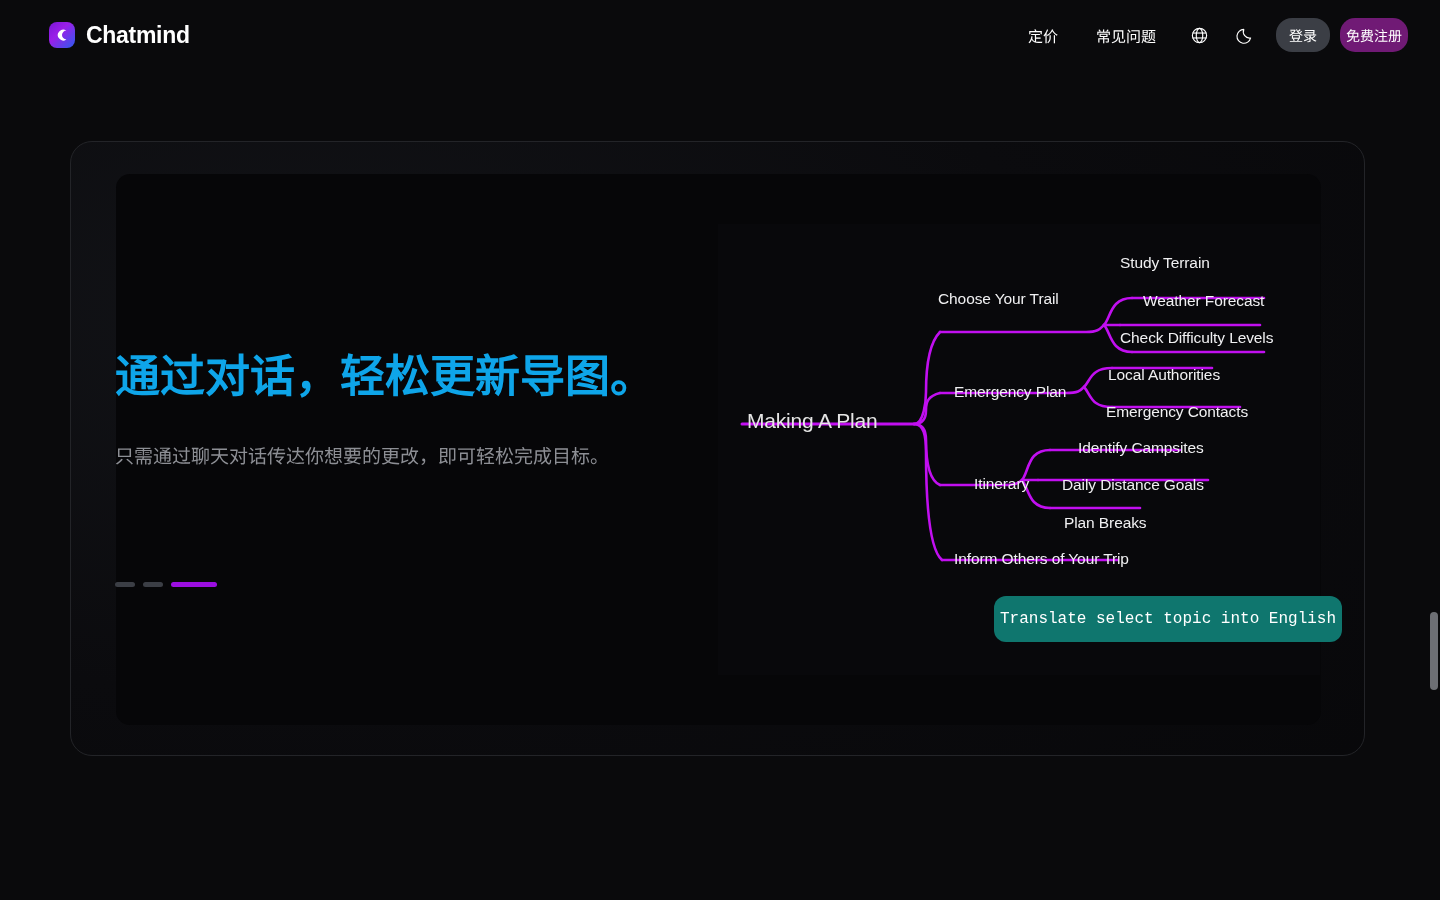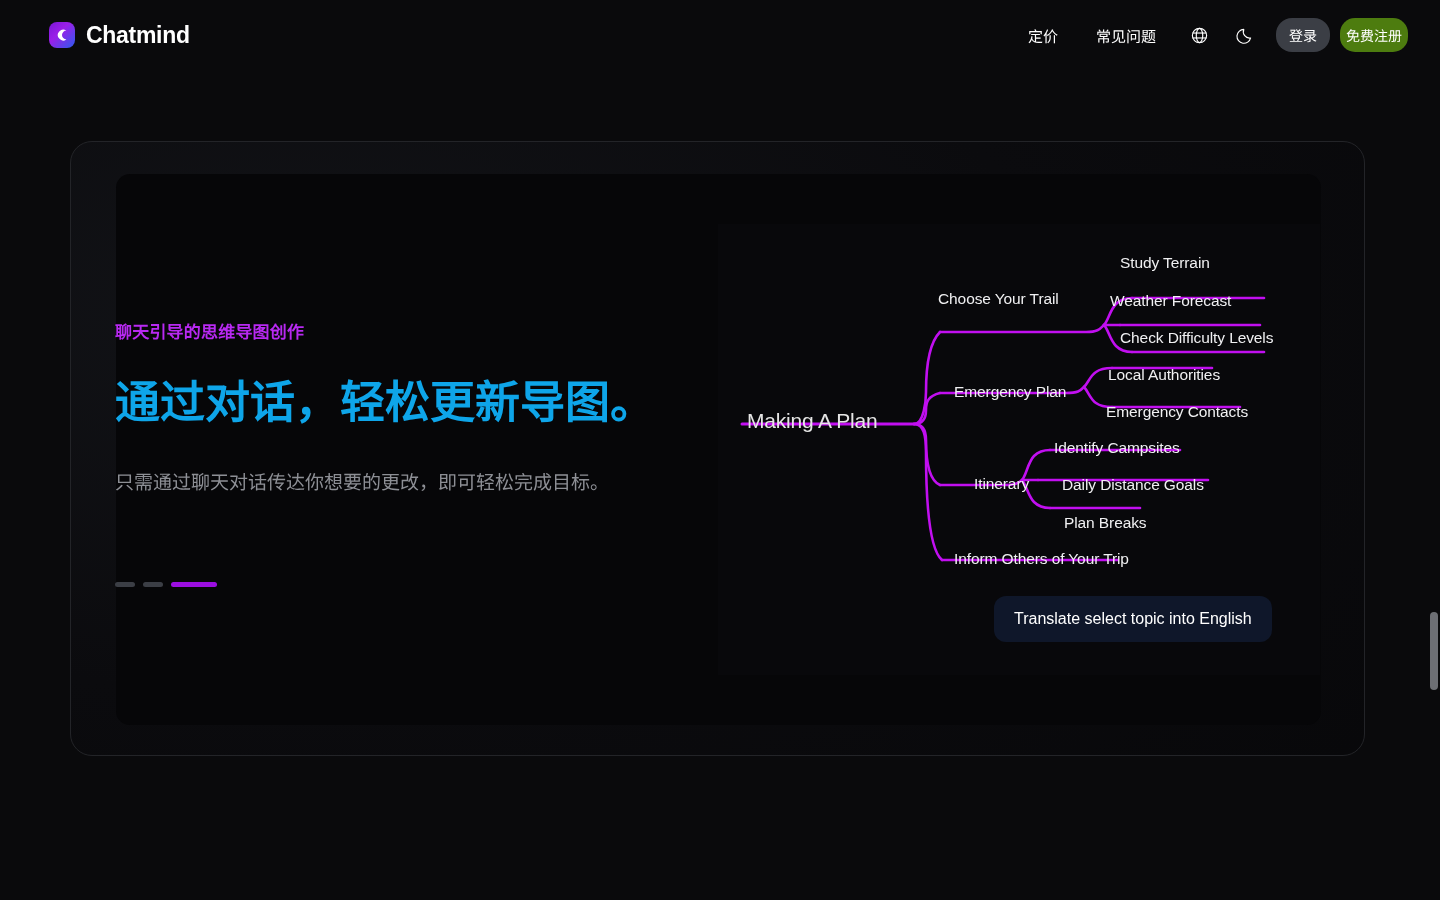--- a/index.html
+++ b/index.html
@@ -95,21 +95,21 @@
     border: none;
     border-radius: 16px;
     padding: 7px 13px;
     cursor: pointer;
     margin-right: 10px;
     font-family: inherit;
     white-space: nowrap;
   }
 
   .btn-signup {
-    background: #4d7c0f;
+    background: #701a75;
     color: #ffffff;
     font-size: 14px;
     border: none;
     border-radius: 15px;
     padding: 7px 6px;
     cursor: pointer;
     font-family: inherit;
     white-space: nowrap;
     font-weight: 500;
   }
@@ -221,28 +221,28 @@
     letter-spacing: -0.2px;
   }
   .node-label.branch {
     font-size: 15.5px;
   }
 
   .translate-btn {
     position: absolute;
     left: 994px;
     top: 596px;
-    background: #0f172a;
+    background: #0f766e;
     color: #ffffff;
     font-size: 16px;
     border: none;
     border-radius: 12px;
-    padding: 14px 20px;
-    cursor: pointer;
-    font-family: Liberation Sans, sans-serif;
+    padding: 14px 6px;
+    cursor: pointer;
+    font-family: Liberation Mono, monospace;
     white-space: nowrap;
     z-index: 6;
   }
 
   
   .scrollbar-track {
     position: absolute;
     right: 0;
     top: 0;
     width: 12px;
@@ -299,21 +299,20 @@
     <button class="btn-signup">免费注册</button>
 
   </div>
 </div>
 
 <div class="hero-card">
   <div class="hero-inner"></div>
 </div>
 
 <div class="hero-copy">
-  <div class="eyebrow">聊天引导的思维导图创作</div>
   <h1 class="hero-title">通过对话，轻松更新导图。</h1>
   <p class="hero-sub">只需通过聊天对话传达你想要的更改，即可轻松完成目标。</p>
 </div>
 
 <div class="dots">
   <span class="dot"></span>
   <span class="dot"></span>
   <span class="dot active"></span>
 </div>
 
@@ -355,29 +354,29 @@
       <line x1="332" y1="284" x2="422" y2="284"></line>
 
       <path d="M224 336 L 400 336"></path>
     </g>
   </svg>
 
   <span class="node-label root" style="left:29px; top:185px;">Making A Plan</span>
 
   <span class="node-label branch" style="left:220px; top:66px;">Choose Your Trail</span>
   <span class="node-label" style="left:402px; top:30px;">Study Terrain</span>
-  <span class="node-label" style="left:392px; top:68px;">Weather Forecast</span>
+  <span class="node-label" style="left:425px; top:68px;">Weather Forecast</span>
   <span class="node-label" style="left:402px; top:105px;">Check Difficulty Levels</span>
 
   <span class="node-label branch" style="left:236px; top:159px;">Emergency Plan</span>
   <span class="node-label" style="left:390px; top:142px;">Local Authorities</span>
   <span class="node-label" style="left:388px; top:179px;">Emergency Contacts</span>
 
   <span class="node-label branch" style="left:236px; top:251px;margin-left:20px;">Itinerary</span>
-  <span class="node-label" style="left:336px; top:215px;text-align:right;">Identify Campsites</span>
+  <span class="node-label" style="left:360px; top:215px;text-align:right;">Identify Campsites</span>
   <span class="node-label" style="left:344px; top:252px;">Daily Distance Goals</span>
   <span class="node-label" style="left:346px; top:290px;">Plan Breaks</span>
 
   <span class="node-label branch" style="left:236px; top:326px;">Inform Others of Your Trip</span>
 
 </div>
 
 <button class="translate-btn">Translate select topic into English</button>
 
 <div class="scrollbar-track">

